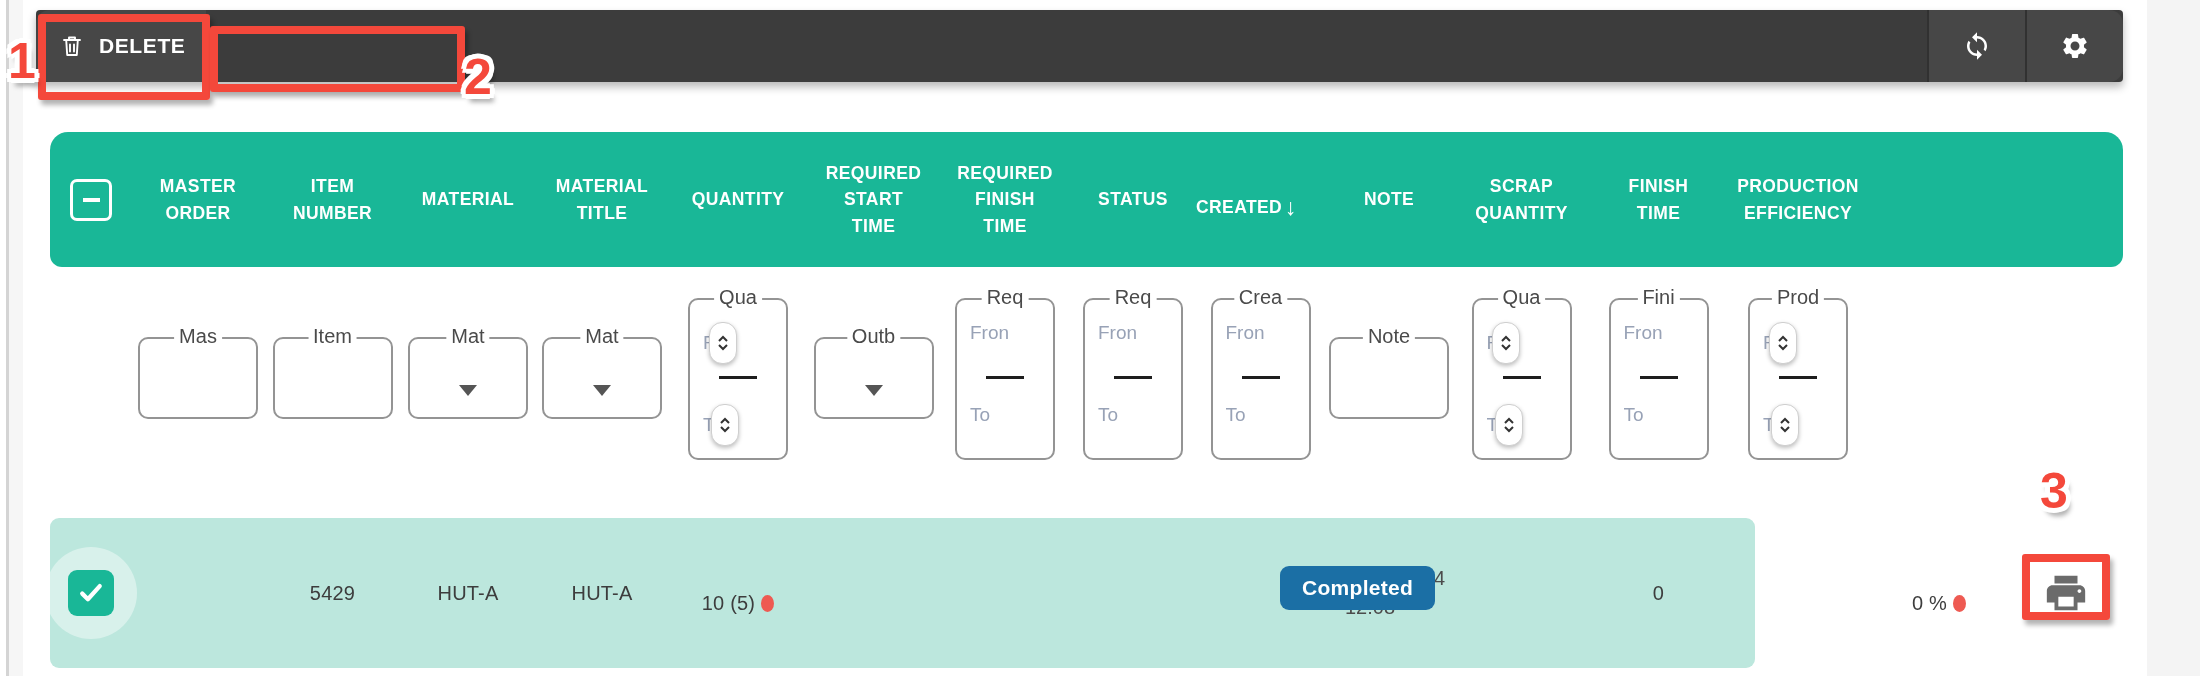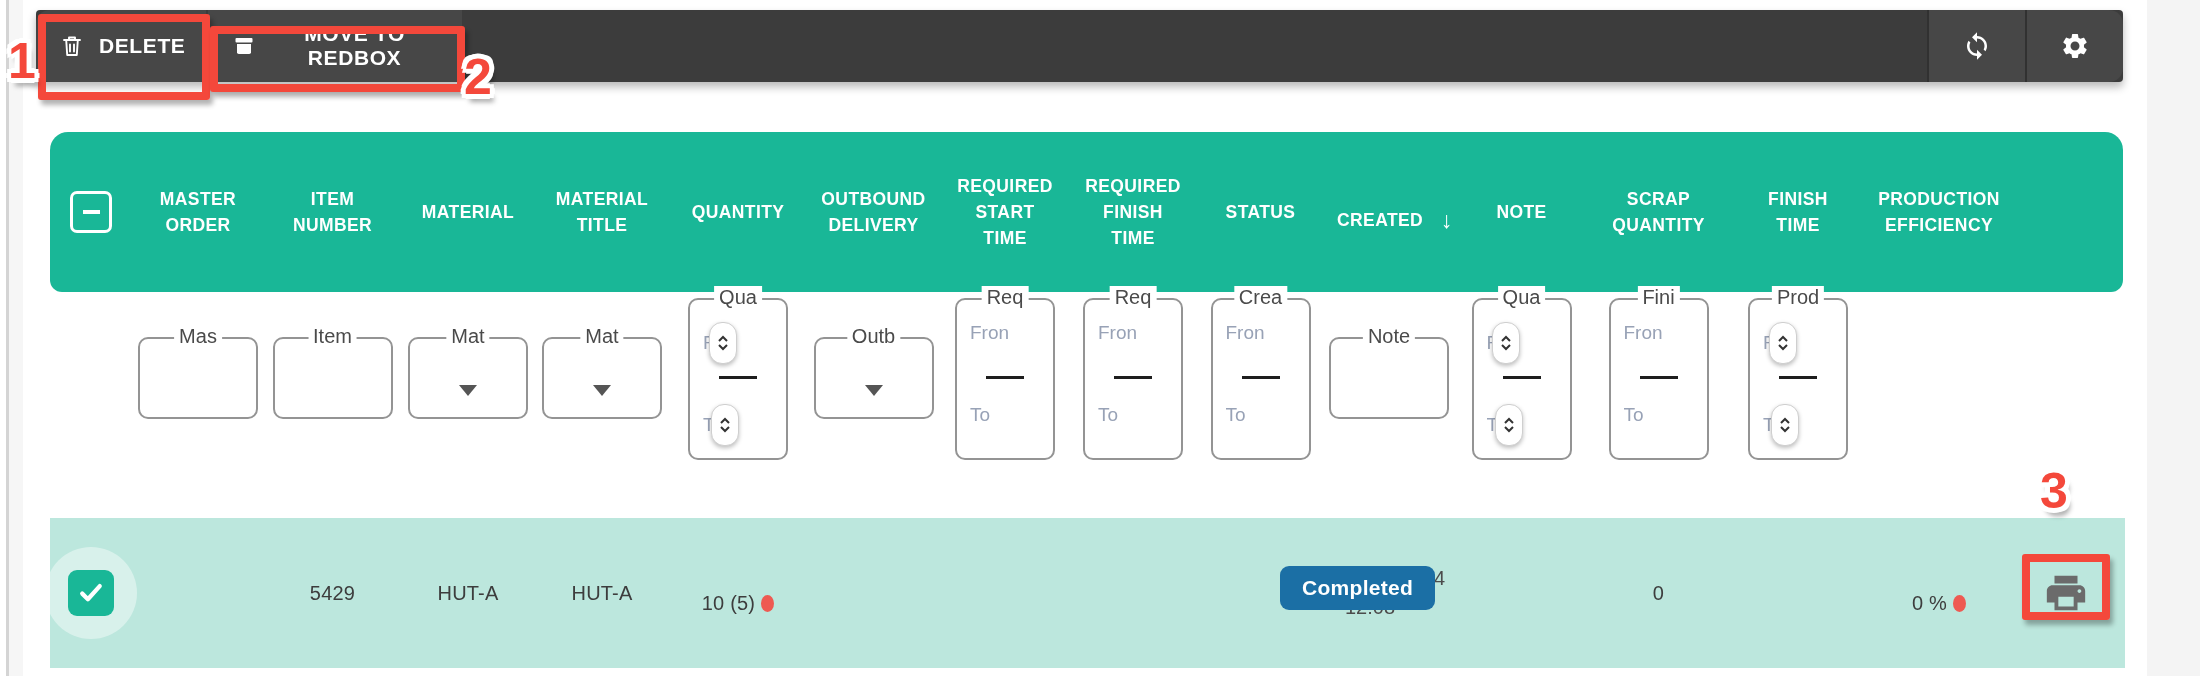--- a/index.html
+++ b/index.html
@@ -18,25 +18,25 @@
   .tb-btn{display:flex;align-items:center;gap:15px;background:#474747;color:#fff;font-weight:bold;
     font-size:21px;letter-spacing:.6px;border:none;cursor:pointer;font-family:inherit;padding:0 24px;box-sizing:border-box;}
   .tb-btn.delete{border-radius:14px 0 0 14px;width:170px;}
   .tb-btn.move{margin-left:2px;width:254px;}
   .tb-spacer{flex:1;}
   .tb-icon-btn{width:98px;background:#474747;border:none;border-left:2px solid #313131;
     display:flex;align-items:center;justify-content:center;cursor:pointer;}
   .tb-icon-btn.last{border-radius:0 14px 14px 0;}
 
   
-  .thead{position:absolute;left:50px;top:132px;width:2073px;height:160px;background:#19b797;
+  .thead{position:absolute;left:50px;top:132px;width:2073px;height:135px;background:#19b797;
     border-radius:18px 18px 12px 12px;display:grid;grid-template-columns:var(--cols);align-items:center;}
   .hcell{color:#fff;font-weight:bold;font-size:17.5px;line-height:1.5;text-align:center;
     letter-spacing:.4px;white-space:pre-line;cursor:pointer;}
-  .hcell.created{display:flex;align-items:center;justify-content:flex-end;gap:18px;white-space:nowrap;margin-top:16px;}
+  .hcell.created{display:flex;align-items:center;justify-content:flex-start;gap:3px;white-space:nowrap;margin-top:16px;}
   .sort-arrow{font-size:23px;font-weight:bold;color:#fff;}
   .select-all{width:36px;height:36px;border:3px solid #fff;border-radius:7px;margin:0 auto;
     display:flex;align-items:center;justify-content:center;cursor:pointer;background:transparent;}
   .select-all .minus{width:17px;height:4px;background:#fff;}
 
   
   .filters{position:absolute;left:50px;top:285px;width:2073px;height:190px;display:grid;
     grid-template-columns:var(--cols);}
   .fcell{position:relative;display:flex;justify-content:center;}
   .fbox{position:relative;box-sizing:border-box;border:2px solid #949494;border-radius:10px;background:#fff;}
@@ -49,22 +49,22 @@
   .frow{position:absolute;left:13px;right:7px;display:flex;align-items:center;}
   .frow.from{top:22px;}
   .frow.to{top:104px;}
   .fph{font-size:19px;color:#98a2b6;white-space:nowrap;overflow:hidden;}
   .fdivider{position:absolute;top:76px;left:50%;transform:translateX(-50%);width:38px;height:3px;background:#1e1e1e;}
   .spin{width:26px;height:40px;border:1px solid #cfcfcf;border-radius:13px;background:#fff;
     box-shadow:0 2px 4px rgba(0,0,0,.25);display:flex;flex-direction:column;align-items:center;
     justify-content:center;gap:4px;cursor:pointer;margin-left:-12px;flex:none;}
 
   
-  .trow{position:absolute;left:50px;top:518px;width:2075px;height:150px;background:#bce7dd;
-    border-radius:0;display:grid;grid-template-columns:var(--cols);align-items:center;}
+  .trow{position:absolute;left:50px;top:518px;width:1705px;height:150px;background:#bce7dd;
+    border-radius:9px;display:grid;grid-template-columns:var(--cols);align-items:center;}
   .tcell{text-align:center;font-size:20px;color:#3d3d3d;letter-spacing:.2px;}
   .check-wrap{position:relative;display:flex;align-items:center;justify-content:center;height:100%;}
   .halo{position:absolute;width:92px;height:92px;border-radius:50%;background:rgba(255,255,255,.42);}
   .row-check{position:relative;width:46px;height:46px;background:#19b797;border:none;border-radius:9px;
     display:flex;align-items:center;justify-content:center;cursor:pointer;}
   .qty-cell{display:flex;align-items:center;justify-content:center;gap:6px;margin-top:20px;}
   .dot{width:13px;height:17px;border-radius:50%;background:#ee5a52;flex:none;}
   .badge{position:absolute;left:1230px;top:48px;background:#1b6fa5;color:#fff;font-weight:bold;
     font-size:21px;padding:10px 22px;border-radius:9px;z-index:2;letter-spacing:.3px;}
   .created-val{position:absolute;left:1295px;top:46px;font-size:20px;color:#4c4c4c;line-height:29px;
@@ -100,29 +100,20 @@
       <svg width="24" height="24" viewBox="0 0 24 24">
           <g stroke="#fff" stroke-width="1.9" fill="none" stroke-linecap="round" stroke-linejoin="round">
             <path d="M4 6h16"></path>
             <path d="M9 6V3.5h6V6"></path>
             <path d="M6.2 6l1 15h9.6l1-15"></path>
             <path d="M10 10.5v7M14 10.5v7"></path>
           </g>
         </svg>
     </span>
     <span>DELETE</span>
-  </button>
-  <button class="tb-btn move">
-    <span>
-      <svg width="24" height="24" viewBox="0 0 24 24" fill="#fff">
-          <rect x="3.5" y="4" width="17" height="4.5" rx="1"></rect>
-          <path d="M5 10h14v8.2a1.8 1.8 0 0 1-1.8 1.8H6.8A1.8 1.8 0 0 1 5 18.2V10z"></path>
-        </svg>
-    </span>
-    <span>MOVE TO REDBOX</span>
   </button>
   <div class="tb-spacer"></div>
   <button class="tb-icon-btn">
     <span>
       <svg width="30" height="30" viewBox="0 0 24 24" fill="#fff">
           <path d="M12 4V1L8 5l4 4V6c3.31 0 6 2.69 6 6 0 1.01-.25 1.97-.7 2.8l1.46 1.46C19.54 15.03 20 13.57 20 12c0-4.42-3.58-8-8-8zm0 14c-3.31 0-6-2.69-6-6 0-1.01.25-1.97.7-2.8L5.24 7.74C4.46 8.97 4 10.43 4 12c0 4.42 3.58 8 8 8v3l4-4-4-4v3z"></path>
         </svg>
     </span>
   </button>
   <button class="tb-icon-btn last">
@@ -141,22 +132,20 @@
     </div>
   </div>
   <div class="hcell">MASTER
 ORDER</div>
   <div class="hcell">ITEM
 NUMBER</div>
   <div class="hcell">MATERIAL</div>
   <div class="hcell">MATERIAL
 TITLE</div>
   <div class="hcell">QUANTITY</div>
-  <div class="hcell">OUTBOUND
-DELIVERY</div>
   <div class="hcell">REQUIRED
 START
 TIME</div>
   <div class="hcell">REQUIRED
 FINISH
 TIME</div>
   <div class="hcell">STATUS</div>
   <div class="hcell created">
     <span>CREATED</span>
     <span class="sort-arrow">↓</span>

